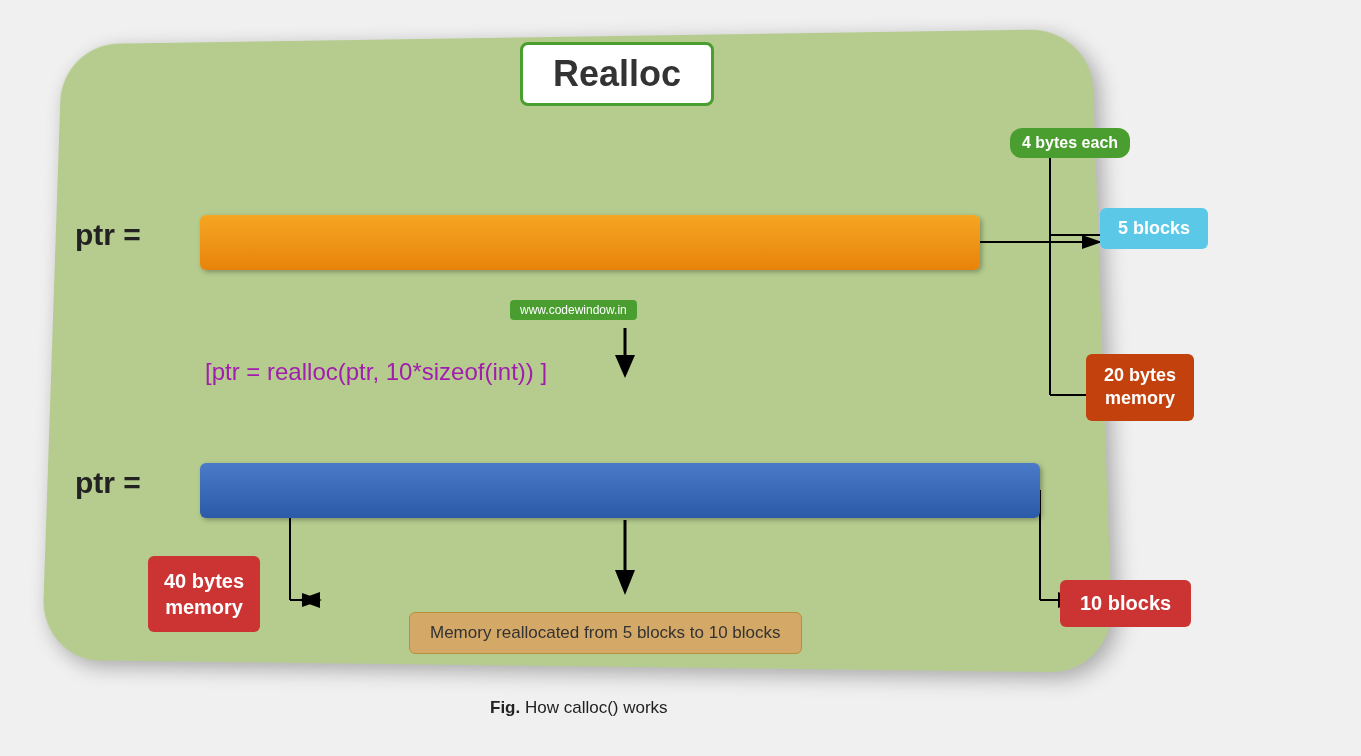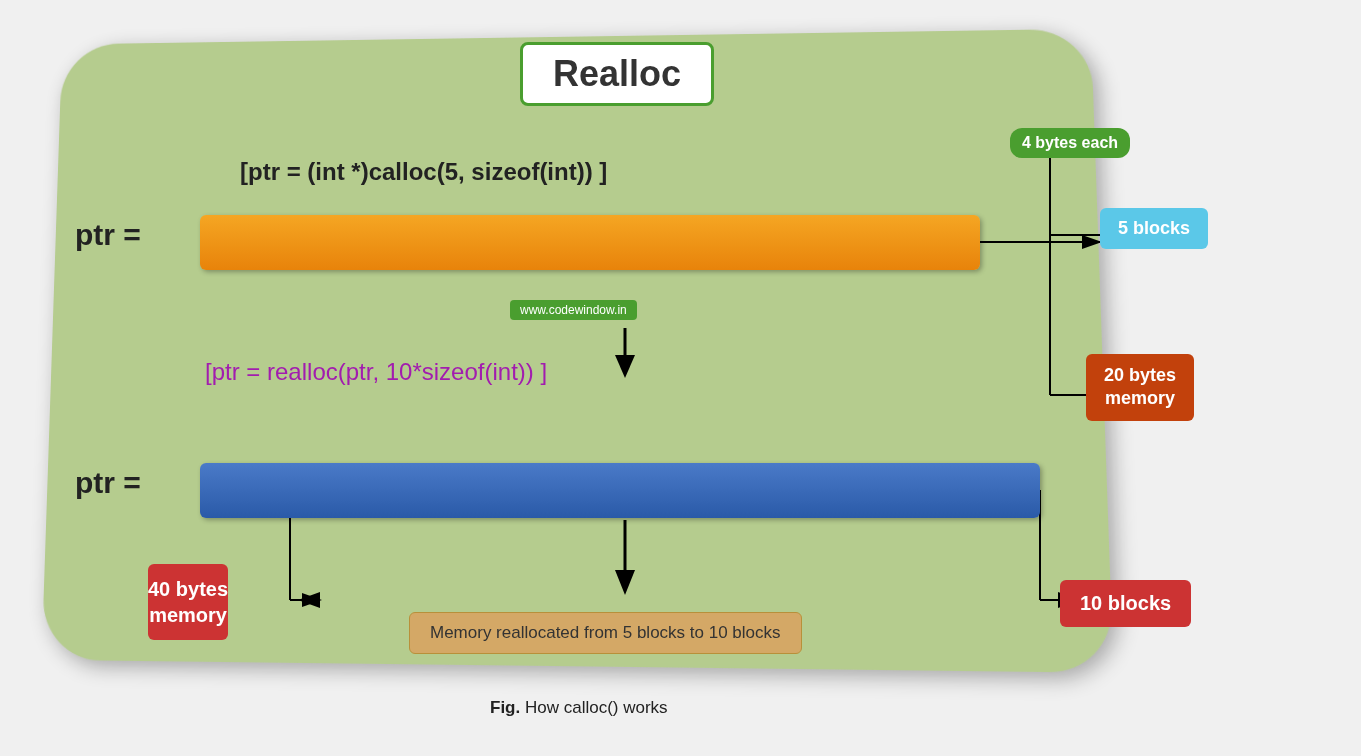--- a/index.html
+++ b/index.html
@@ -184,26 +184,25 @@
 
     
     .forty-bytes-box {
       position: absolute;
       top: 556px;
       left: 148px;
       background: #cc3333;
       color: white;
       font-size: 20px;
       font-weight: bold;
-      padding: 12px 0;
+      padding: 12px 16px;
       border-radius: 6px;
       z-index: 15;
       text-align: center;
       line-height: 1.3;
-      margin-top: 8px;
     }
 
     
     .ten-blocks-box {
       position: absolute;
       top: 580px;
       left: 1060px;
       background: #cc3333;
       color: white;
       font-size: 20px;
@@ -265,23 +264,20 @@
   <div class="green-bg"></div>
 
   <div class="title-box">
     <span>Realloc</span>
   </div>
 
   <div class="bytes-each-label">
     <span>4 bytes each</span>
   </div>
 
-  <div class="calloc-label">
-    <span>[ptr = (int *)calloc(5, sizeof(int)) ]</span>
-  </div>
 
   <div class="ptr-label-1">
     <span>ptr =</span>
   </div>
 
   <div class="orange-bar"></div>
 
   <div class="codewindow-label">
     <span>www.codewindow.in</span>
   </div>

